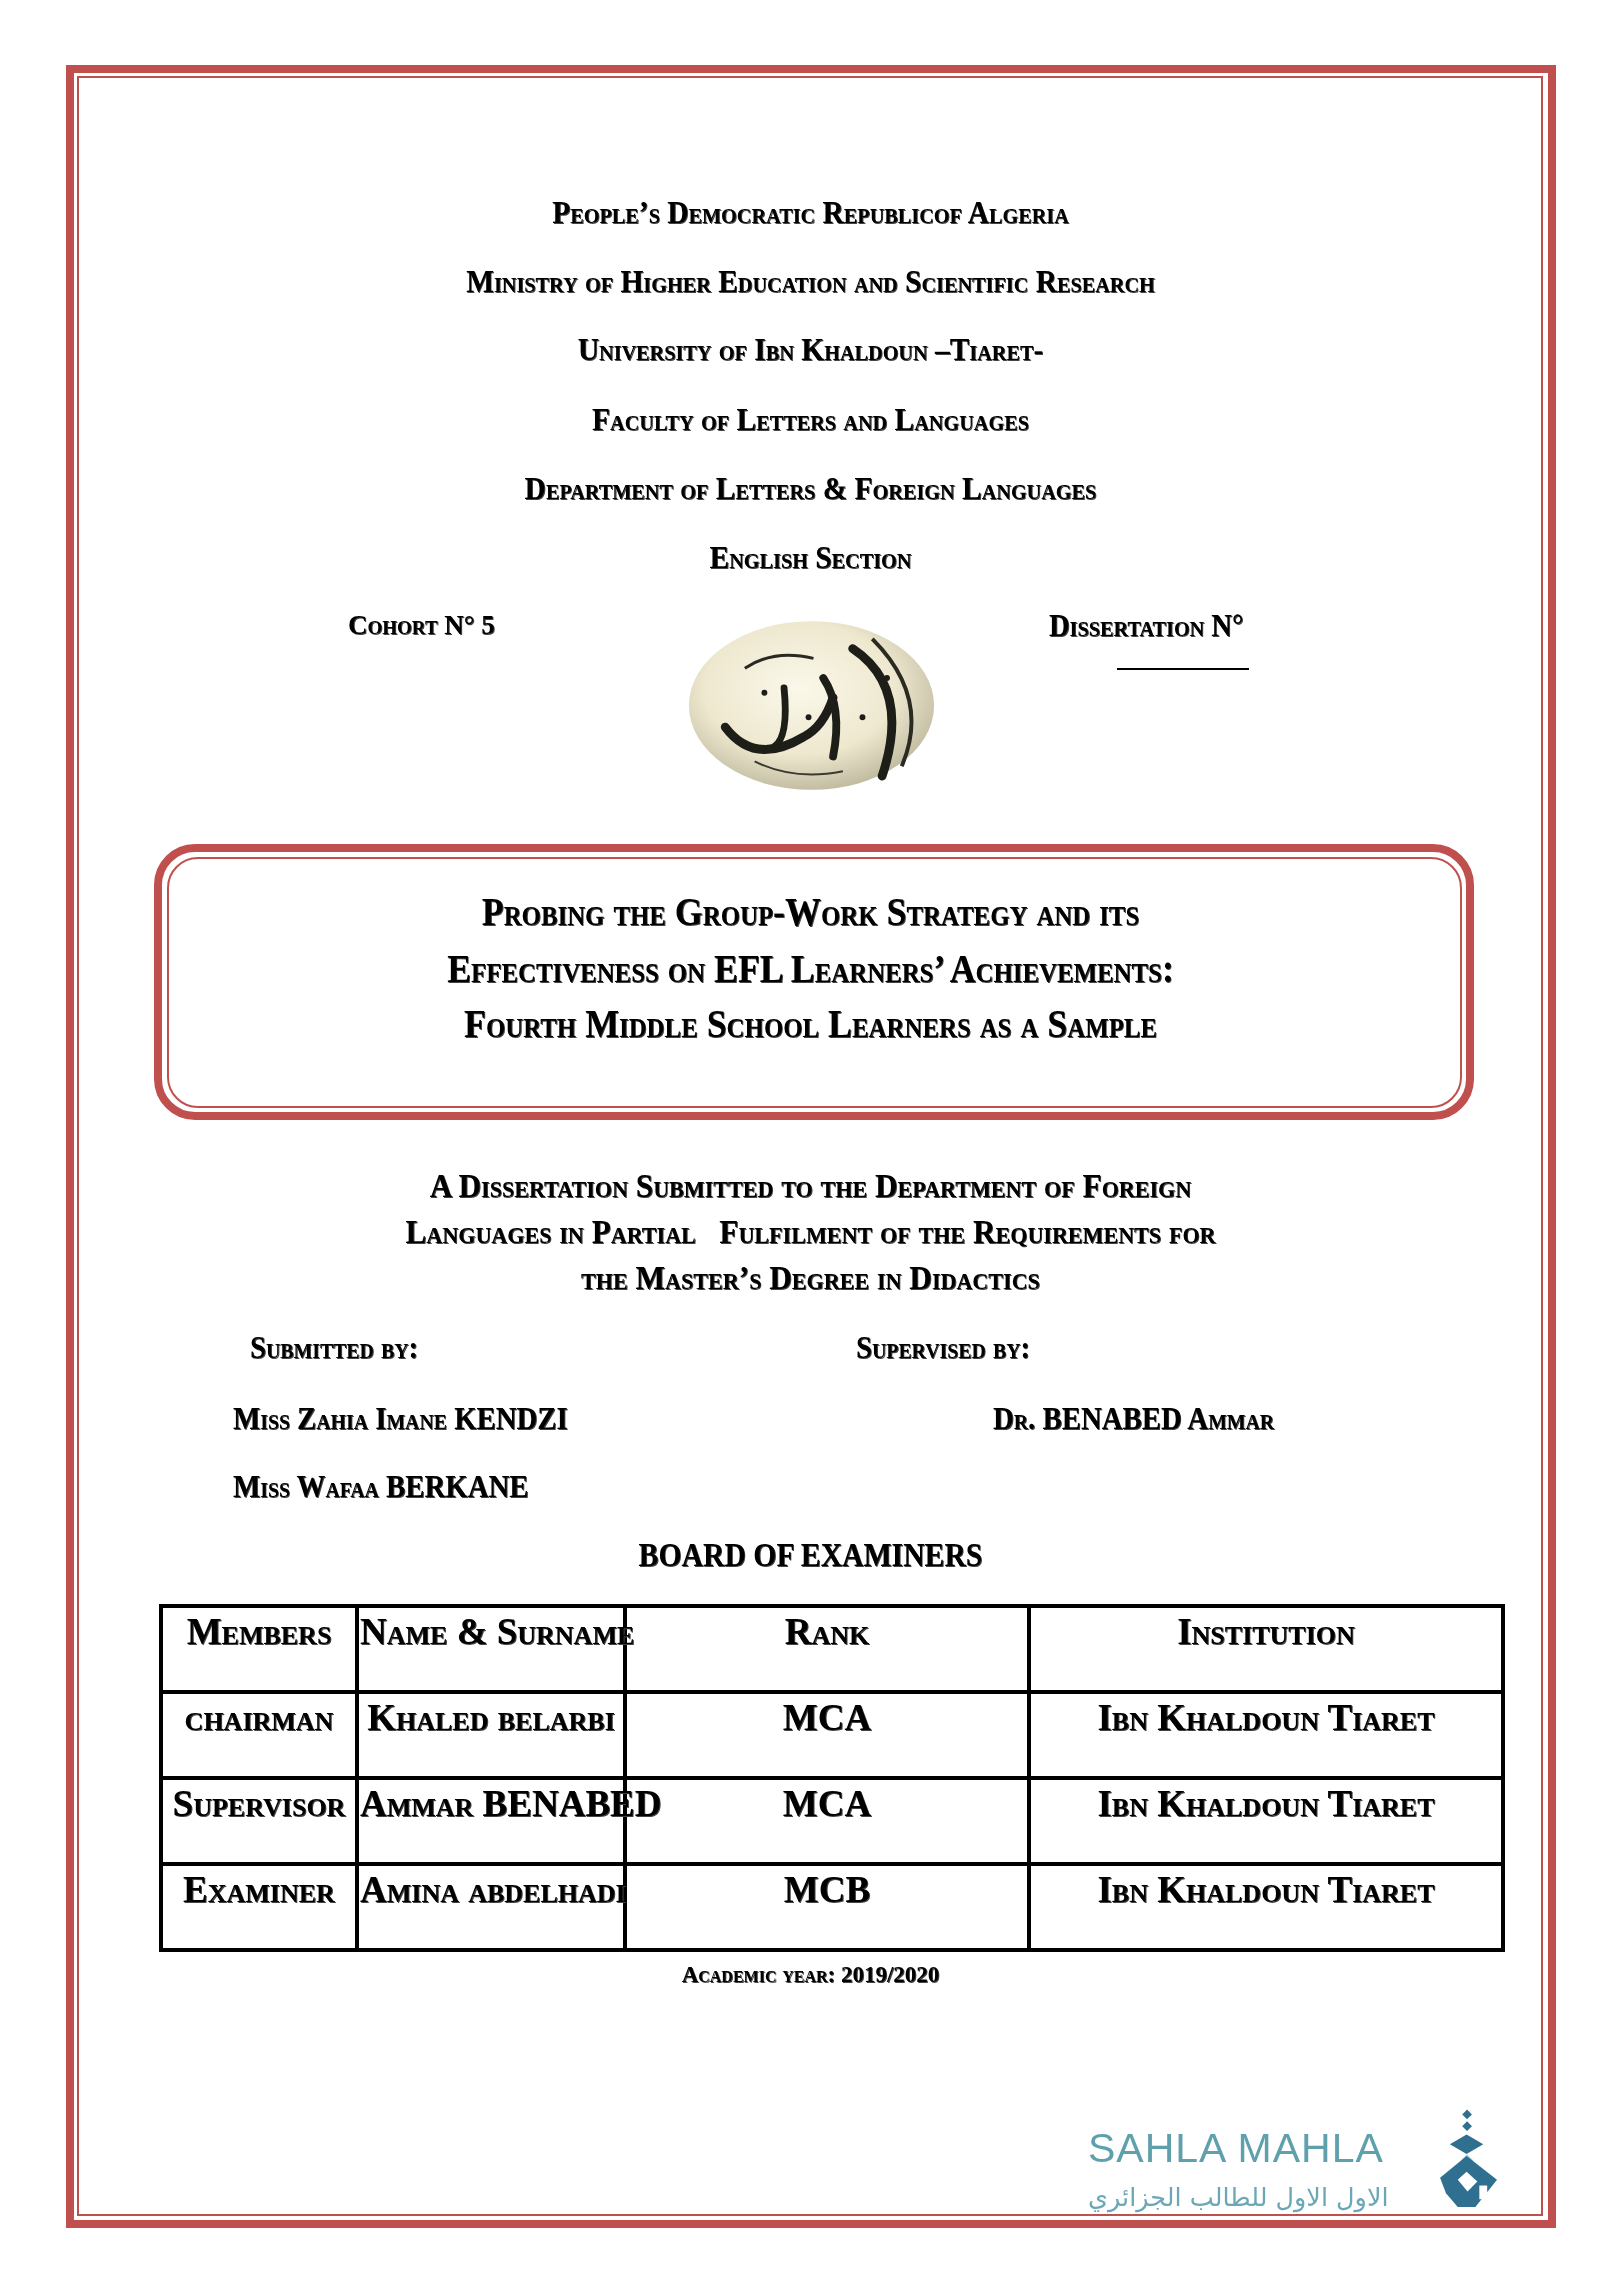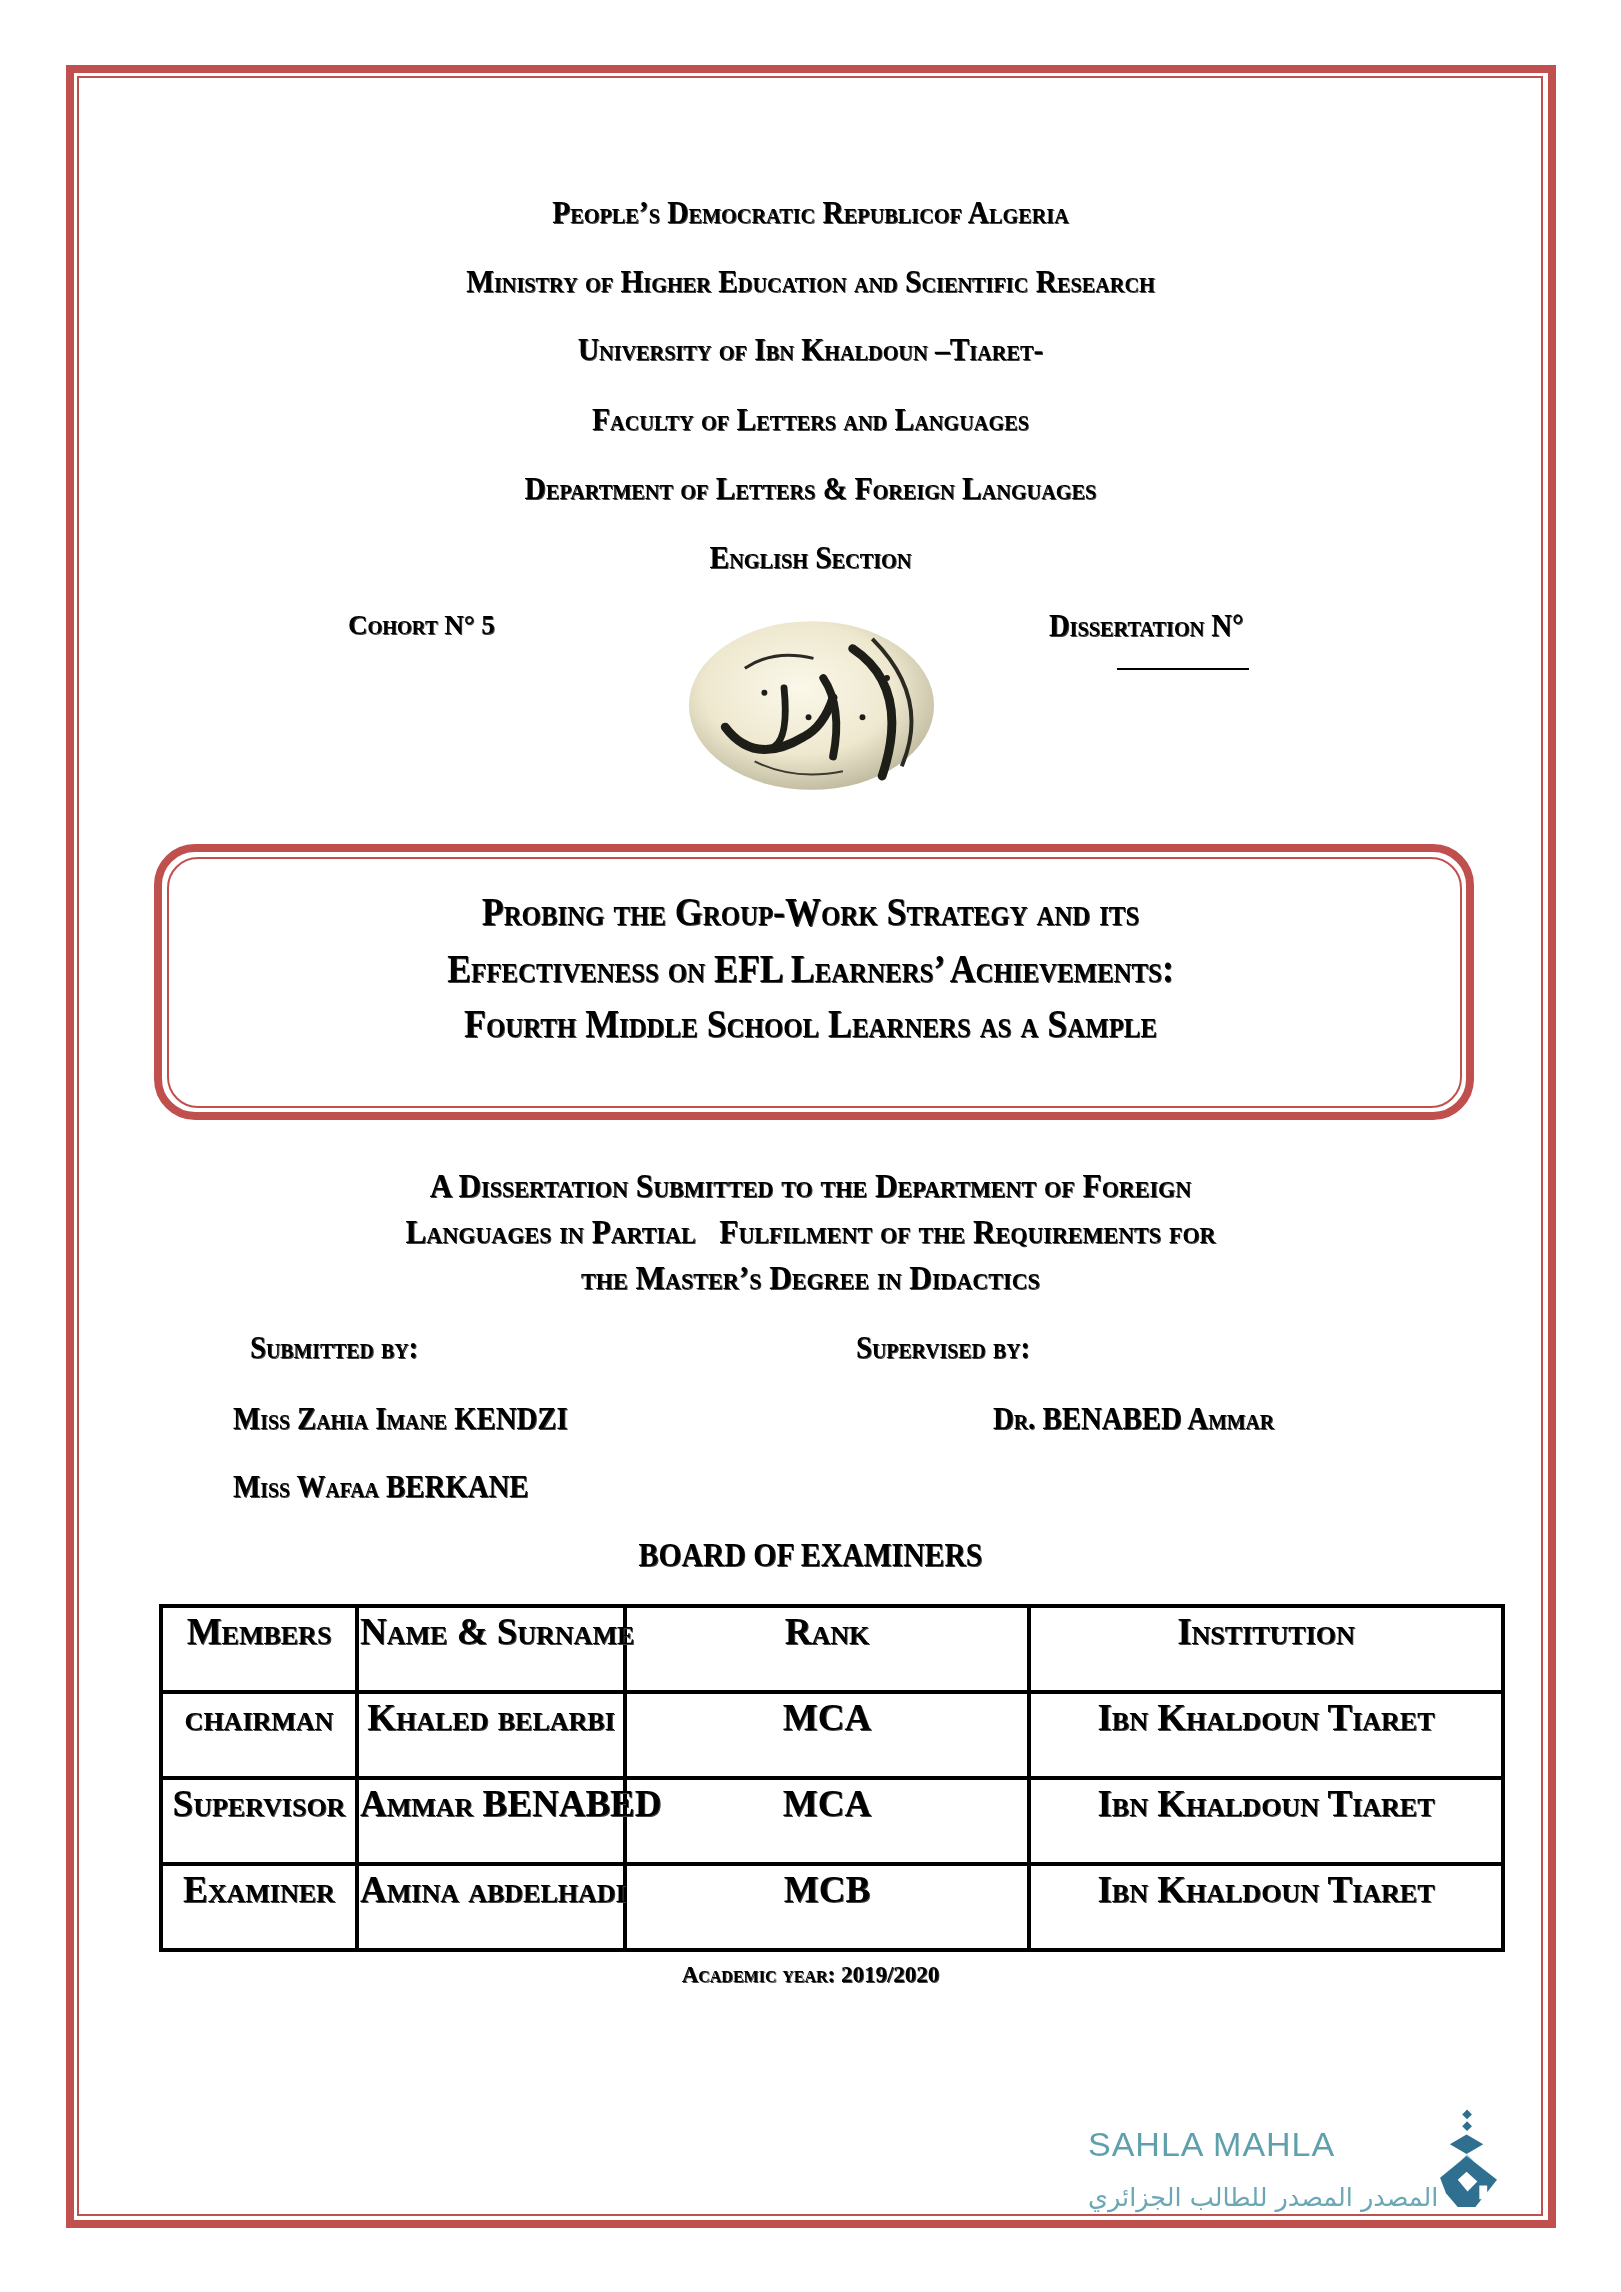--- a/index.html
+++ b/index.html
@@ -21,21 +21,21 @@
   .title-line { font-size: 39px; line-height: 49px; transform: scaleX(0.92); }
   .sub-line { font-size: 34px; line-height: 43px; transform: scaleX(0.92); }
   .name-text { font-size: 32px; line-height: 39px; }
   table.exam { position: absolute; left: 159px; top: 1604px; width: 1342px; height: 348px;
                border-collapse: collapse; table-layout: fixed; }
   table.exam td { border: 4.9px solid #000; vertical-align: top; text-align: center;
                   padding-top: 3.9px; font-size: 37px; line-height: 39px; height: 75px; }
   .logo { position: absolute; left: 686px; top: 619px; width: 251px; height: 173px; }
   .brand { position: absolute; left: 1088px; top: 2125px; width: 412px; height: 93px; }
   .brand-name { position: absolute; left: 0; top: 0; font-family: "Liberation Sans", sans-serif;
-                font-size: 34px; color: #5fa0ad; letter-spacing: 1px; white-space: nowrap; }
+                font-size: 41px; color: #5fa0ad; letter-spacing: 1px; white-space: nowrap; }
   .brand-ar { position: absolute; left: 0; top: 57px; font-family: "DejaVu Sans", sans-serif;
               font-size: 25.5px; color: #6aa8b5; direction: rtl; white-space: nowrap; width: 372px;
               text-align: left; }
   .brand-mark { position: absolute; left: 1436px; top: 2109px; width: 69px; height: 103px; }
 </style>
 </head>
 <body>
 
 <div class="frame-outer"></div>
 <div class="frame-inner"></div>
@@ -125,21 +125,21 @@
 </tbody>
   </table>
 
 <div class="line sc" style="top:1955px; font-size:23px; line-height:39px;">
   <span>Academic year:</span>
   <span>2019/2020</span>
 </div>
 
 <div class="brand">
   <div class="brand-name">SAHLA MAHLA</div>
-  <div class="brand-ar">المصدر المصدر للطالب الجزائري</div>
+  <div class="brand-ar">الاول الاول للطالب الجزائري</div>
 </div>
 <svg class="brand-mark" viewBox="0 0 70 105">
   <rect x="28" y="2" width="7" height="7" transform="rotate(45 31.5 5.5)" fill="#2f6f8f"></rect>
   <rect x="28" y="14" width="7" height="7" transform="rotate(45 31.5 17.5)" fill="#2f6f8f"></rect>
   <path d="M14 36 L31 26 L48 36 L31 46 Z" fill="#2f6f8f"></path>
   <rect x="27" y="48" width="9" height="9" transform="rotate(45 31.5 52.5)" fill="#9fd4de"></rect>
   <path d="M4 70 L31 48 L62 72 L40 100 L22 100 L10 86 Z" fill="#2f6f8f"></path>
   <path d="M22 72 L31 64 L42 74 L32 84 Z" fill="#ffffff"></path>
   <rect x="44" y="78" width="8" height="14" fill="#ffffff"></rect>
 </svg>

